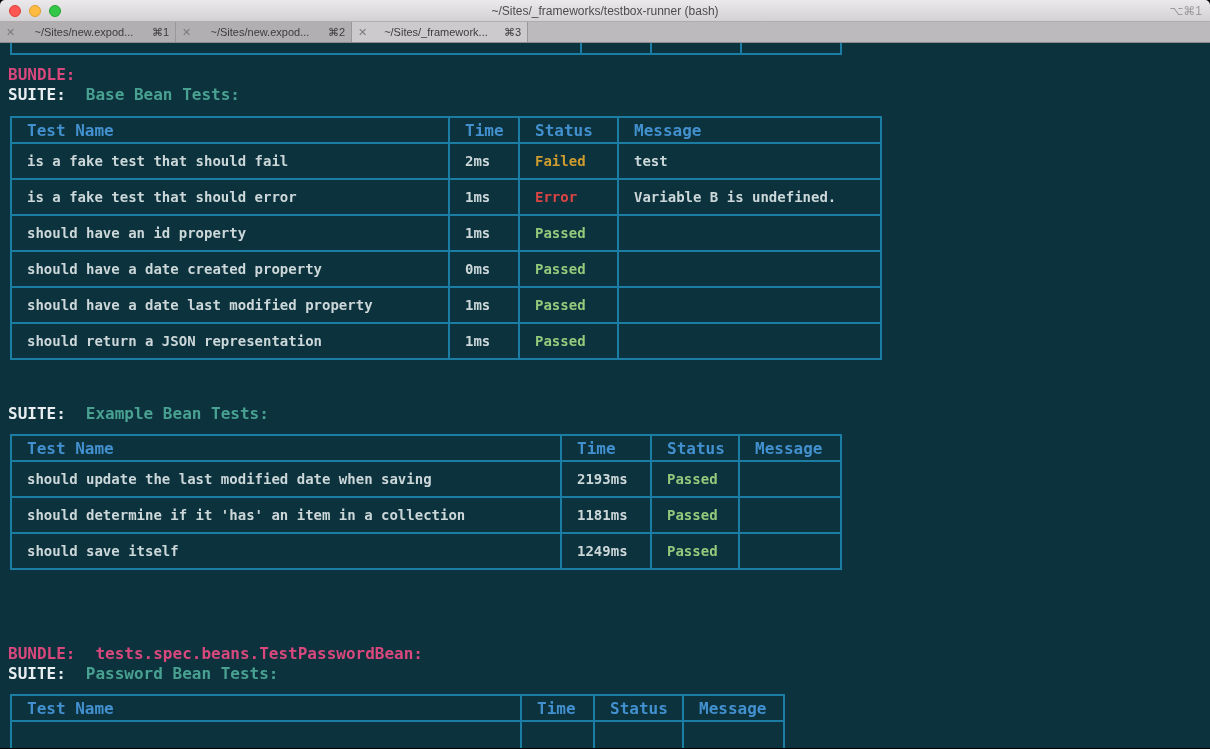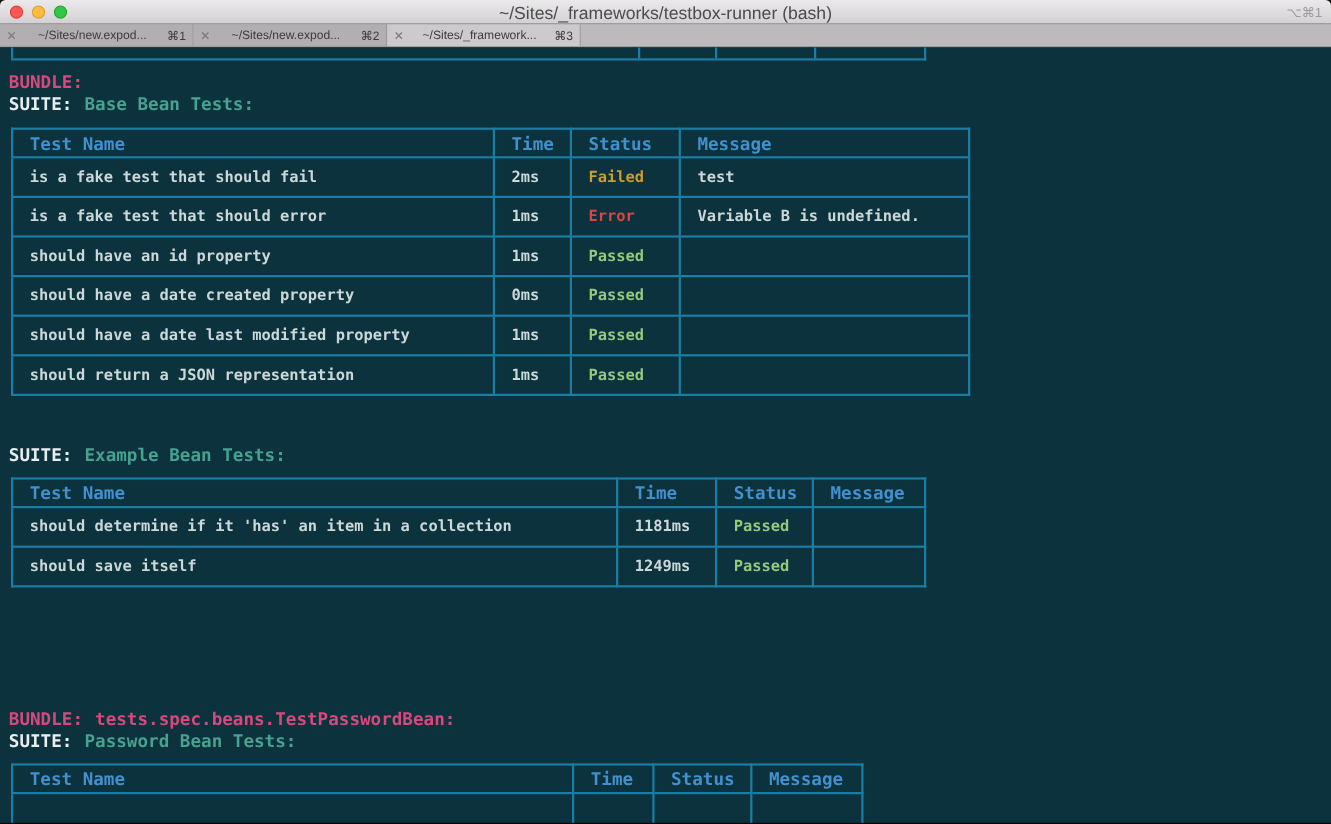--- a/index.html
+++ b/index.html
@@ -28,21 +28,21 @@
     background:linear-gradient(#ebe9eb,#d3d1d3);
     border-bottom:1px solid #aeacae;
   }
   .traffic{position:absolute;left:9px;top:5px;display:flex;gap:8px;}
   .tl{width:12px;height:12px;border-radius:50%;}
   .tl.red{background:#fc5753;border:1px solid #df3e37;}
   .tl.yellow{background:#fdbc40;border:1px solid #de9c30;}
   .tl.green{background:#33c748;border:1px solid #23a433;}
   .win-title{
     position:absolute;left:0;right:0;top:4px;text-align:center;
-    font-size:16px;color:#4c4c4c;
+    font-size:12px;color:#4c4c4c;
   }
   .win-shortcut{position:absolute;right:8px;top:4px;font-size:12px;color:#9b9b9b;}
 
   
   .tabbar{
     height:21px;display:flex;background:#bcbabc;
     border-bottom:1px solid #8e8c8e;
   }
   .tab{
     width:176px;height:100%;display:flex;align-items:center;
@@ -67,21 +67,21 @@
   .abs{position:absolute;}
 
   
   .partial-table{
     top:0;left:10px;width:832px;height:12px;display:flex;
     border-bottom:2px solid var(--tborder);
     border-right:2px solid var(--tborder);
   }
   .partial-table .pc{border-left:2px solid var(--tborder);height:100%;}
 
-  .tline{display:flex;gap:11px;height:20px;line-height:20px;white-space:nowrap;}
+  .tline{display:flex;gap:20px;height:20px;line-height:20px;white-space:nowrap;}
   .lbl-bundle{color:var(--pink);}
   .bundle-name{color:var(--pink);}
   .lbl-suite{color:var(--white);}
   .suite-name{color:var(--suite-teal);}
 
   table.ttable{border-collapse:collapse;table-layout:fixed;}
   .ttable th,.ttable td{
     border:2px solid var(--tborder);
     padding:0 0 0 15px;text-align:left;vertical-align:middle;
     font-weight:bold;white-space:nowrap;overflow:hidden;
@@ -215,20 +215,26 @@
       <thead>
         <tr>
           <th>Test Name</th>
           <th>Time</th>
           <th>Status</th>
           <th>Message</th>
         </tr>
       </thead>
       <tbody>
         <tr>
+          <td>should update the last modified date when saving</td>
+          <td>2193ms</td>
+          <td class="status st-passed">Passed</td>
+          <td></td>
+        </tr>
+        <tr>
           <td>should determine if it 'has' an item in a collection</td>
           <td>1181ms</td>
           <td class="status st-passed">Passed</td>
           <td></td>
         </tr>
         <tr>
           <td>should save itself</td>
           <td>1249ms</td>
           <td class="status st-passed">Passed</td>
           <td></td>

